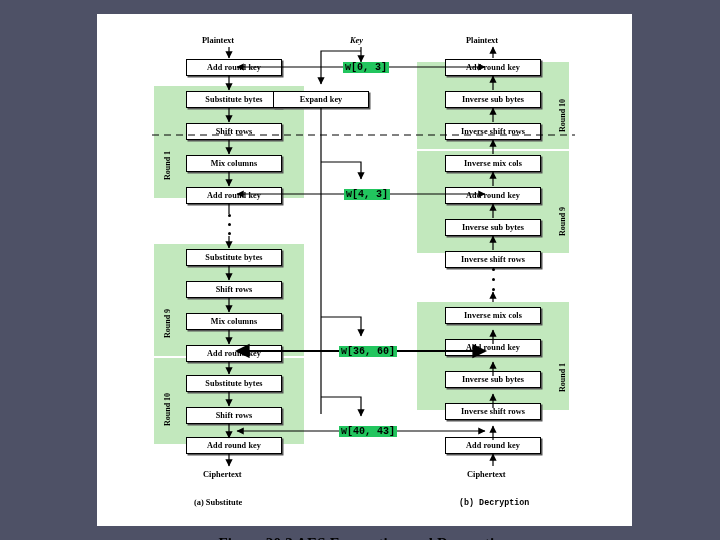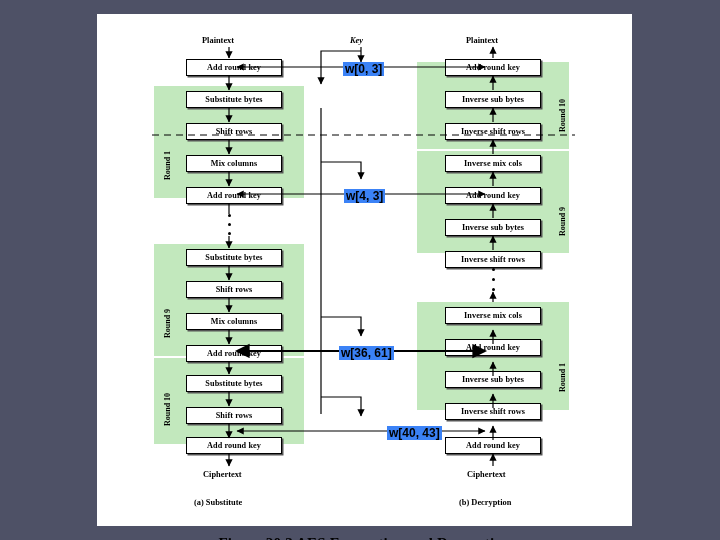--- a/index.html
+++ b/index.html
@@ -63,26 +63,26 @@
     position: absolute;
     font-family: "Liberation Serif", serif;
     font-weight: bold;
     font-size: 8.4px;
     color: #000;
     white-space: nowrap;
   }
 
   .wlabel {
     position: absolute;
-    font-family: Liberation Sans, sans-serif;
-    font-weight: bold;
-    font-size: 12px;
-    color: #000;
-    white-space: nowrap;
-    background: #3b82f6;
+    font-family: Liberation Mono, monospace;
+    font-weight: bold;
+    font-size: 10px;
+    color: #000;
+    white-space: nowrap;
+    background: #22c55e;
     padding: 0 2px;
     z-index: 6;
   }
 
   .rlabel {
     position: absolute;
     font-family: "Liberation Serif", serif;
     font-weight: bold;
     font-size: 8px;
     color: #000;
@@ -228,25 +228,26 @@
       <div class="pbox" style="left:89px; top:331px; width:96px; height:17px;">Add round key</div>
 
       <div class="rlabel" style="left:66px; top:412px;">Round 10</div>
       <div class="pbox" style="left:89px; top:361px; width:96px; height:17px;">Substitute bytes</div>
       <div class="pbox" style="left:89px; top:393px; width:96px; height:17px;">Shift rows</div>
       <div class="pbox" style="left:89px; top:423px; width:96px; height:17px;">Add round key</div>
 
       <div class="ttext" style="left:106px; top:456px;">Ciphertext</div>
 
       <div class="ttext" style="left:253px; top:22px;font-style:italic;">Key</div>
+      <div class="pbox" style="left:176px; top:77px; width:96px; height:17px;">Expand key</div>
 
       <div class="wlabel" style="left:246px; top:48px;">w[0, 3]</div>
       <div class="wlabel" style="left:247px; top:175px;">w[4, 3]</div>
-      <div class="wlabel" style="left:242px; top:332px;">w[36, 61]</div>
-      <div class="wlabel" style="left:242px; top:412px;margin-left:48px;">w[40, 43]</div>
+      <div class="wlabel" style="left:242px; top:332px;">w[36, 60]</div>
+      <div class="wlabel" style="left:242px; top:412px;">w[40, 43]</div>
 
       <div class="ttext" style="left:369px; top:22px;">Plaintext</div>
 
       <div class="rlabel" style="left:461px; top:118px;">Round 10</div>
       <div class="pbox" style="left:348px; top:45px;  width:96px; height:17px;">Add round key</div>
       <div class="pbox" style="left:348px; top:77px;  width:96px; height:17px;">Inverse sub bytes</div>
       <div class="pbox" style="left:348px; top:109px; width:96px; height:17px;">Inverse shift rows</div>
 
       <div class="rlabel" style="left:461px; top:222px;">Round 9</div>
       <div class="pbox" style="left:348px; top:141px; width:96px; height:17px;">Inverse mix cols</div>
@@ -262,17 +263,17 @@
       <div class="pbox" style="left:348px; top:293px; width:96px; height:17px;">Inverse mix cols</div>
       <div class="pbox" style="left:348px; top:325px; width:96px; height:17px;">Add round key</div>
       <div class="pbox" style="left:348px; top:357px; width:96px; height:17px;">Inverse sub bytes</div>
       <div class="pbox" style="left:348px; top:389px; width:96px; height:17px;">Inverse shift rows</div>
 
       <div class="pbox" style="left:348px; top:423px; width:96px; height:17px;">Add round key</div>
 
       <div class="ttext" style="left:370px; top:456px;">Ciphertext</div>
 
       <div class="subcap" style="left:97px;  top:484px;">(a) Substitute</div>
-      <div class="subcap" style="left:362px; top:484px;">(b) Decryption</div>
+      <div class="subcap" style="left:362px; top:484px;font-family:Liberation Mono, monospace;">(b) Decryption</div>
       <div class="caption" style="left:0; top:481px; transform:translateY(40px);">Figure 20.3 AES Encryption and Decryption</div>
     </div>
   </div>
 </div>
 
 </body></html>

